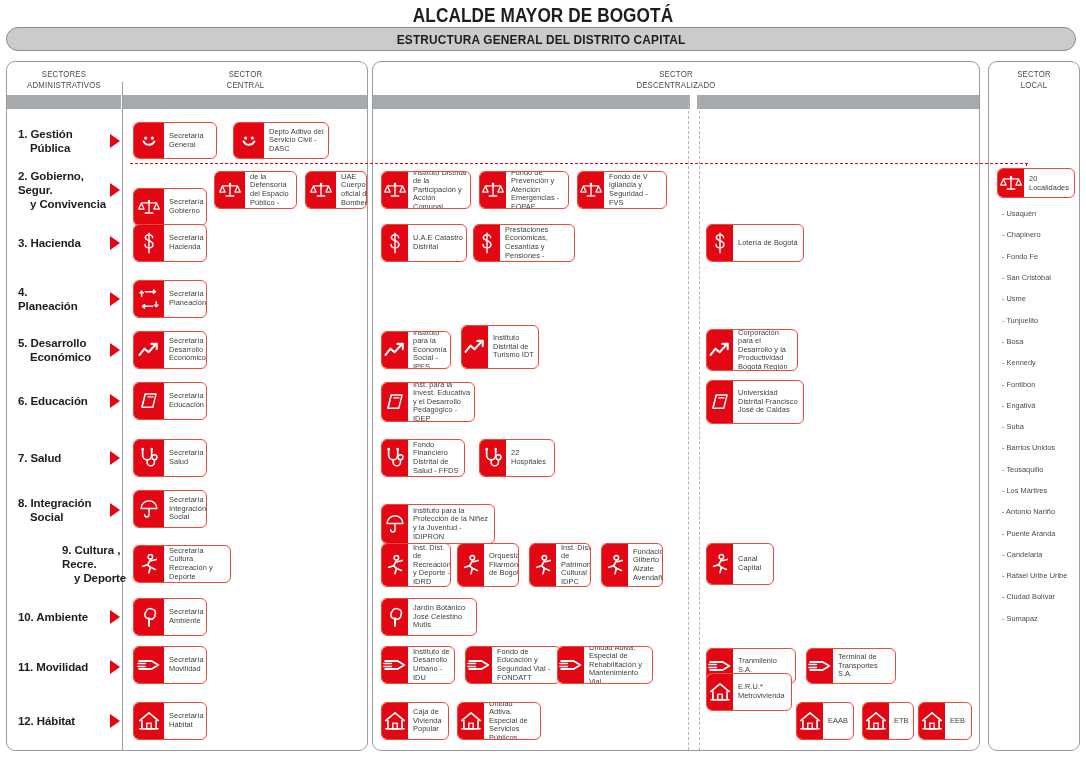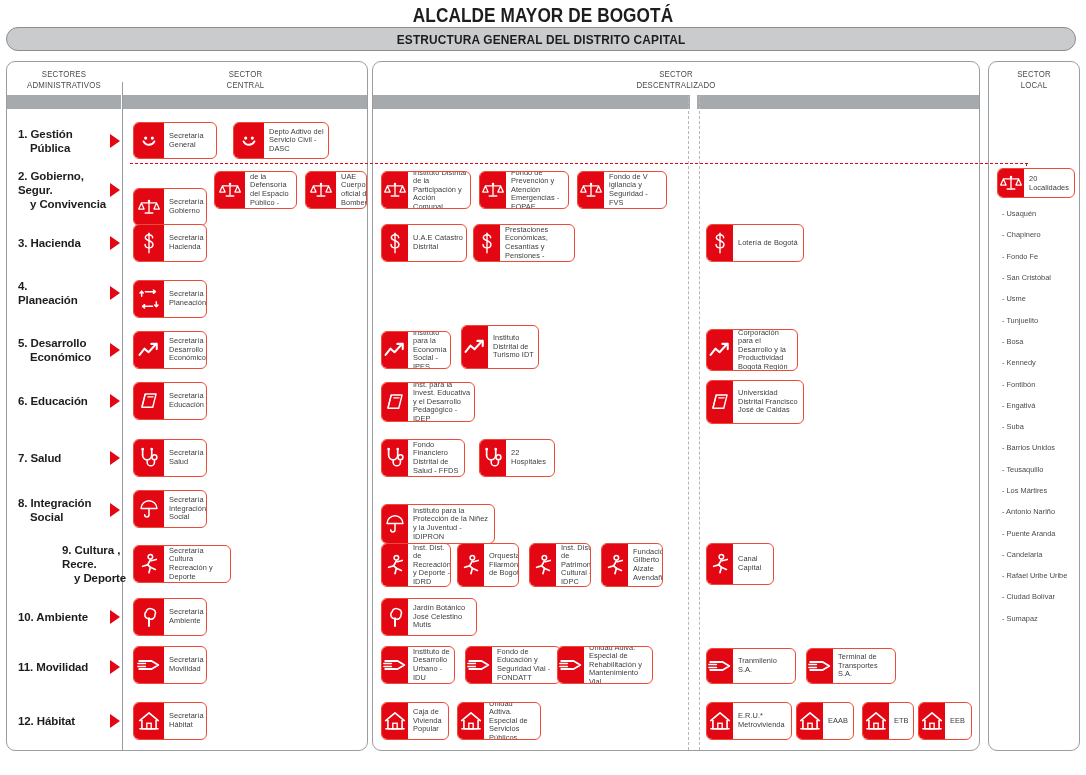--- a/index.html
+++ b/index.html
@@ -214,21 +214,21 @@
           <div style="padding-left: 12px;">y Convivencia</div>
         </div>
         <div class="sector-arrow"></div>
       </div>
       <div class="sector-row" style="top: 226px; height: 34px;">
         <div class="sector-label">
           <div>3. Hacienda</div>
         </div>
         <div class="sector-arrow"></div>
       </div>
-      <div class="sector-row" style="top: 276px; height: 34px; gap: 23px;">
+      <div class="sector-row" style="top: 282px; height: 34px; gap: 23px;">
         <div class="sector-label">
           <div>4. Planeación</div>
         </div>
         <div class="sector-arrow"></div>
       </div>
       <div class="sector-row" style="top: 333px; height: 34px;">
         <div class="sector-label">
           <div>5. Desarrollo</div>
           <div style="padding-left: 12px;">Económico</div>
         </div>
@@ -722,21 +722,21 @@
       <div class="card" style="left: 806px; top: 648px; width: 90px; height: 36px;">
         <div class="ico" style="width: 26px;">
           <svg width="24" height="16" viewBox="0 0 26 18">
             <path d="M2 4.5 H16 L23.5 9 L16 13.5 H2" fill="none" stroke="#fff" stroke-width="2" stroke-linejoin="round" stroke-linecap="round"></path>
             <path d="M0.5 7.2 H9" stroke="#fff" stroke-width="1.7" stroke-linecap="round"></path>
             <path d="M0.5 10.8 H9" stroke="#fff" stroke-width="1.7" stroke-linecap="round"></path>
           </svg>
         </div>
         <div class="txt">Terminal de Transportes S.A.</div>
       </div>
-      <div class="card" style="left: 706px; top: 702px; width: 86px; height: 38px; justify-content: flex-end;">
+      <div class="card" style="left: 706px; top: 673px; width: 86px; height: 38px; justify-content: flex-end;">
         <div class="ico" style="width: 26px;">
           <svg width="22" height="20" viewBox="0 0 24 22">
             <path d="M1.8 10.5 L12 2 L22.2 10.5" fill="none" stroke="#fff" stroke-width="1.9" stroke-linejoin="round" stroke-linecap="round"></path>
             <path d="M4.2 10 V19.5 H19.8 V10" fill="none" stroke="#fff" stroke-width="1.8" stroke-linejoin="round"></path>
             <rect x="9.6" y="13.5" width="4.8" height="6" fill="none" stroke="#fff" stroke-width="1.5"></rect>
             <path d="M2 19.5 H22" stroke="#fff" stroke-width="1.8" stroke-linecap="round"></path>
           </svg>
         </div>
         <div class="txt">E.R.U.* Metrovivienda</div>
       </div>

